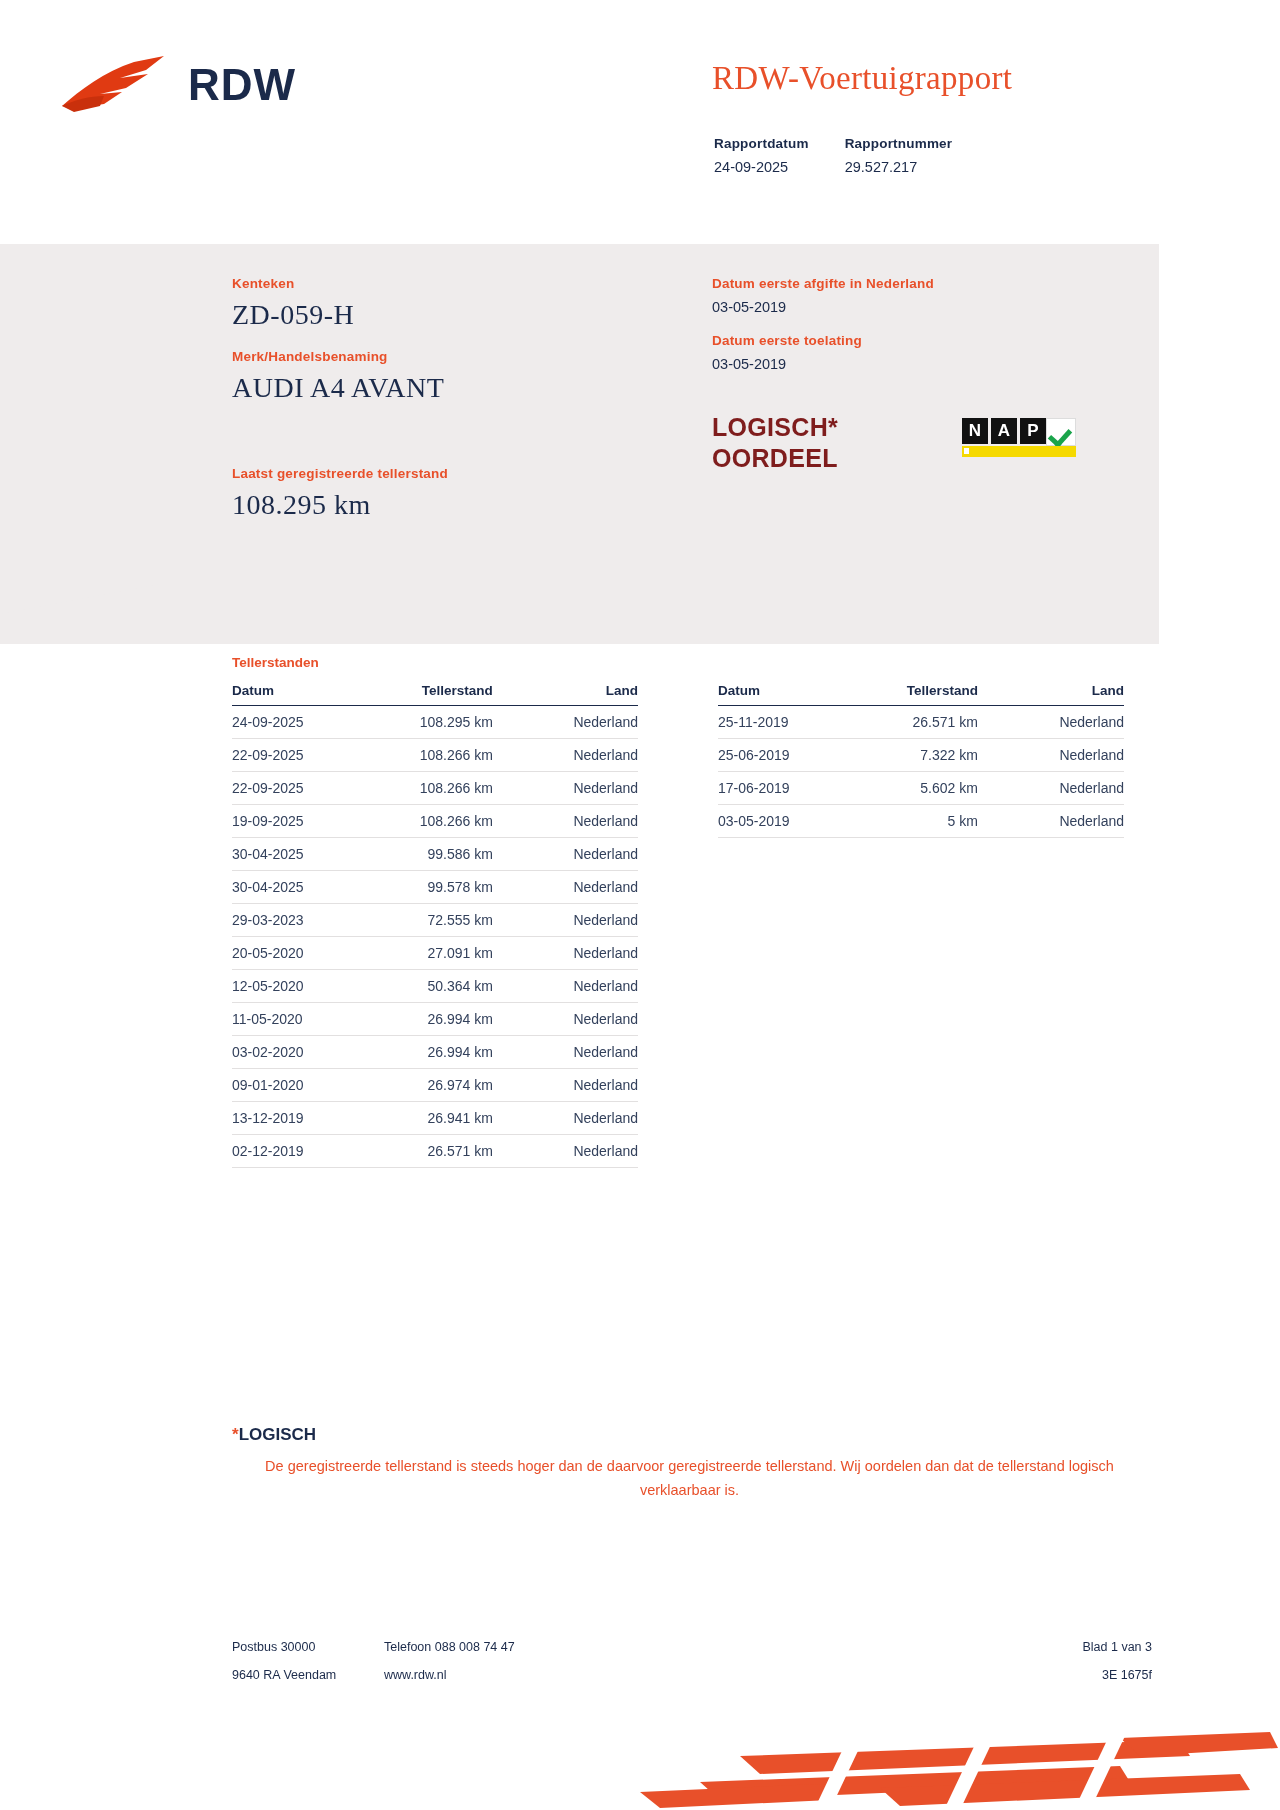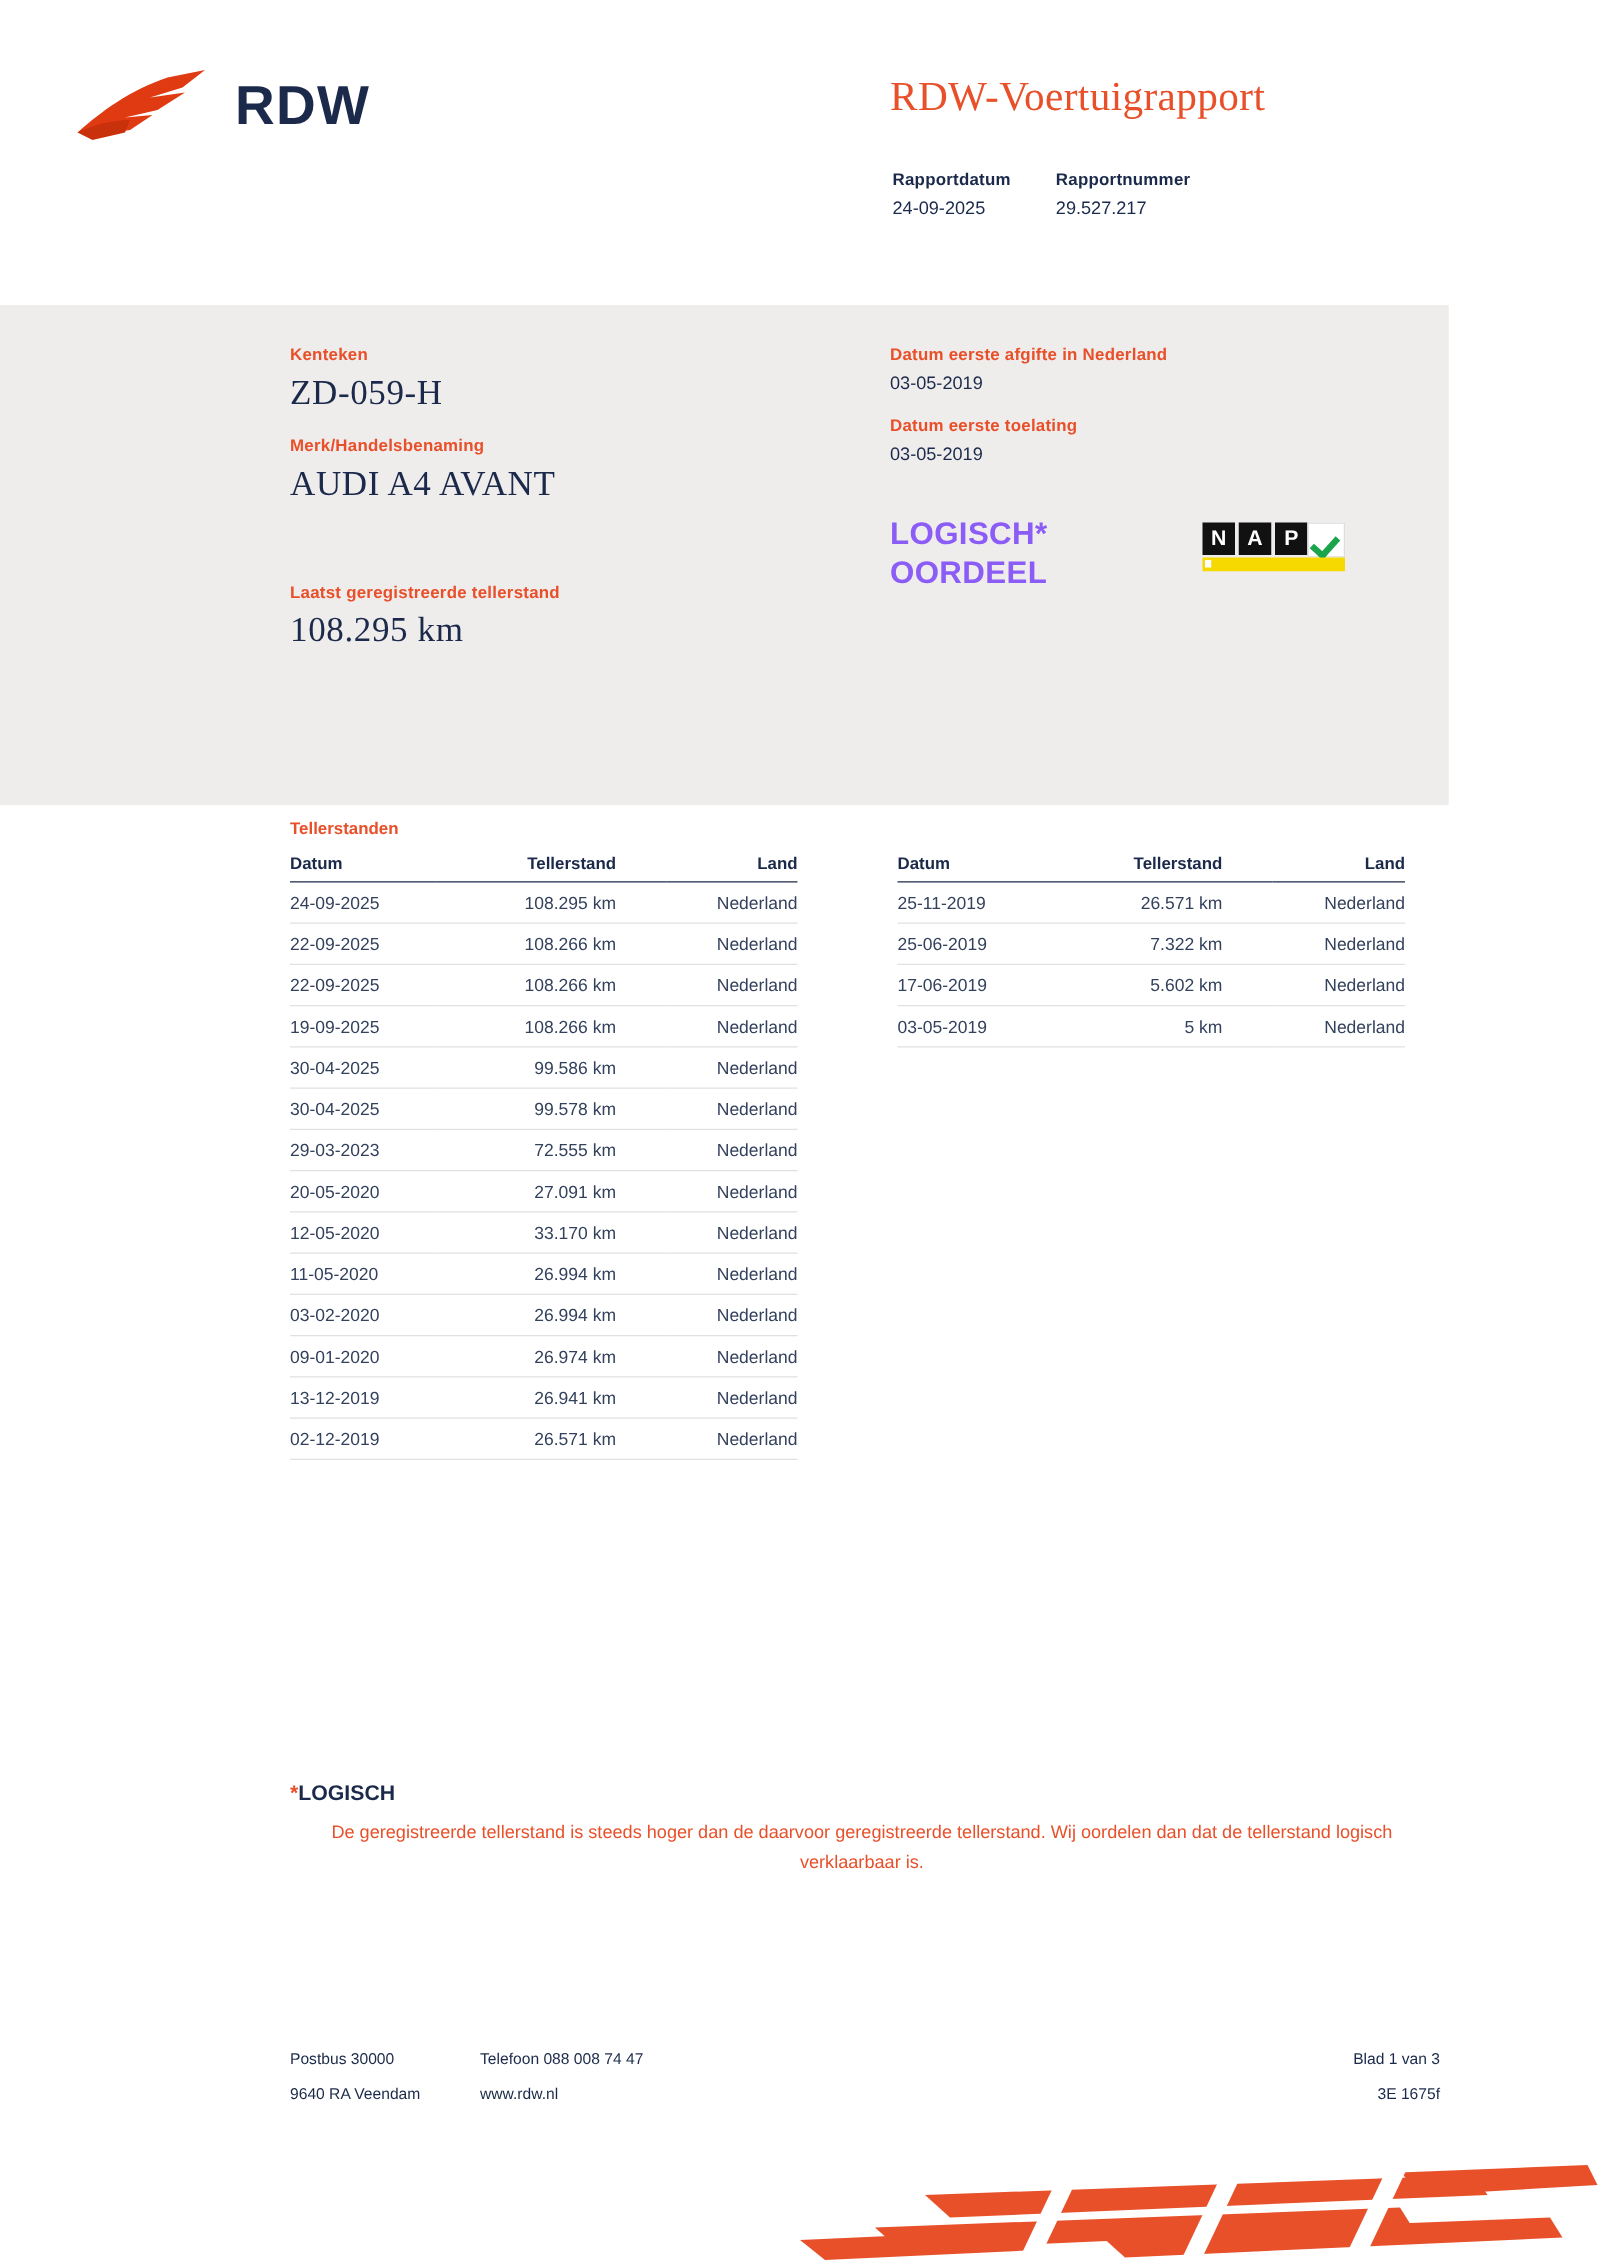--- a/index.html
+++ b/index.html
@@ -116,21 +116,21 @@
   .oordeel-wrap {
     position: absolute;
     left: 712px;
     top: 168px;
     display: flex;
     align-items: flex-start;
   }
   .oordeel-text {
     font-size: 25px;
     font-weight: bold;
-    color: #8b5cf6;
+    color: #7f1d1d;
     line-height: 1.25;
     width: 250px;
     letter-spacing: 0.3px;
   }
   .nap-badge {
     width: 118px;
     height: 40px;
     position: relative;
     margin-top: 6px;
   }
@@ -383,21 +383,21 @@
           <td class="num">72.555 km</td>
           <td class="land">Nederland</td>
         </tr>
         <tr>
           <td>20-05-2020</td>
           <td class="num">27.091 km</td>
           <td class="land">Nederland</td>
         </tr>
         <tr>
           <td>12-05-2020</td>
-          <td class="num">33.170 km</td>
+          <td class="num">50.364 km</td>
           <td class="land">Nederland</td>
         </tr>
         <tr>
           <td>11-05-2020</td>
           <td class="num">26.994 km</td>
           <td class="land">Nederland</td>
         </tr>
         <tr>
           <td>03-02-2020</td>
           <td class="num">26.994 km</td>

